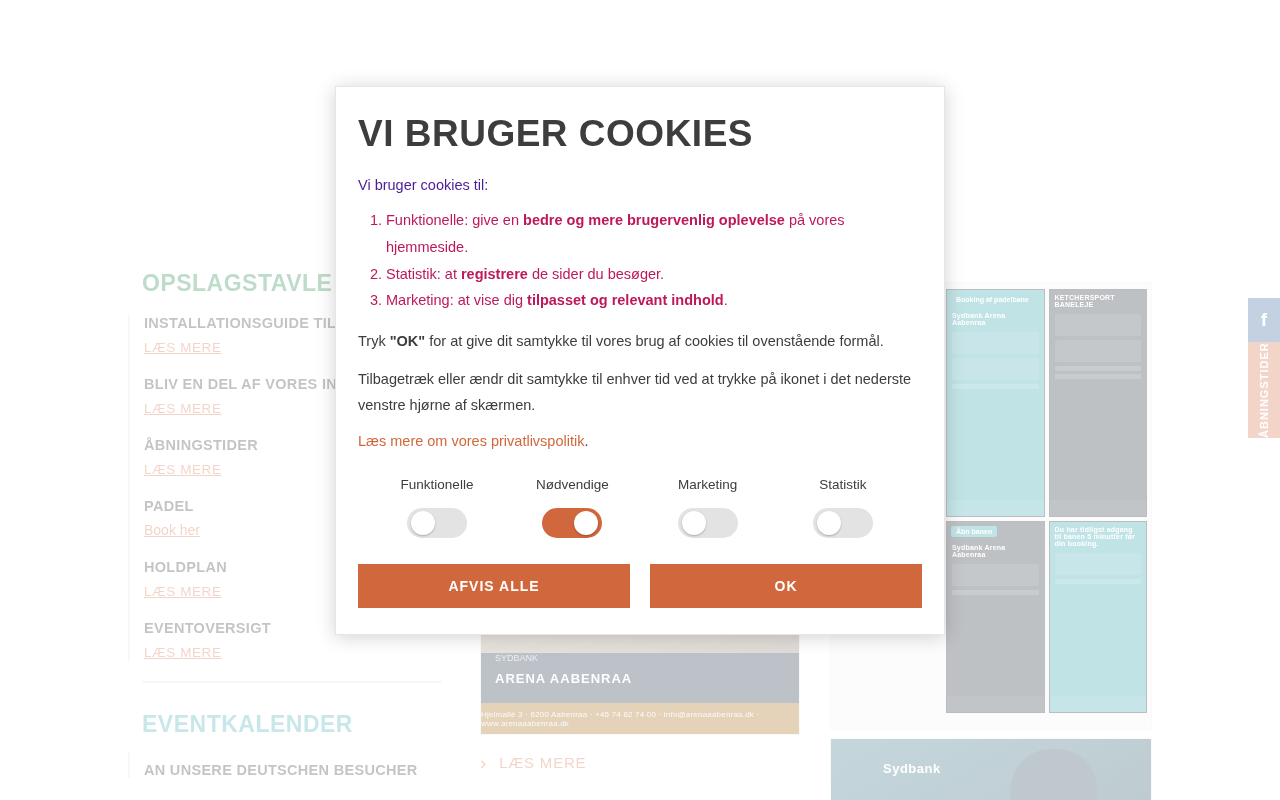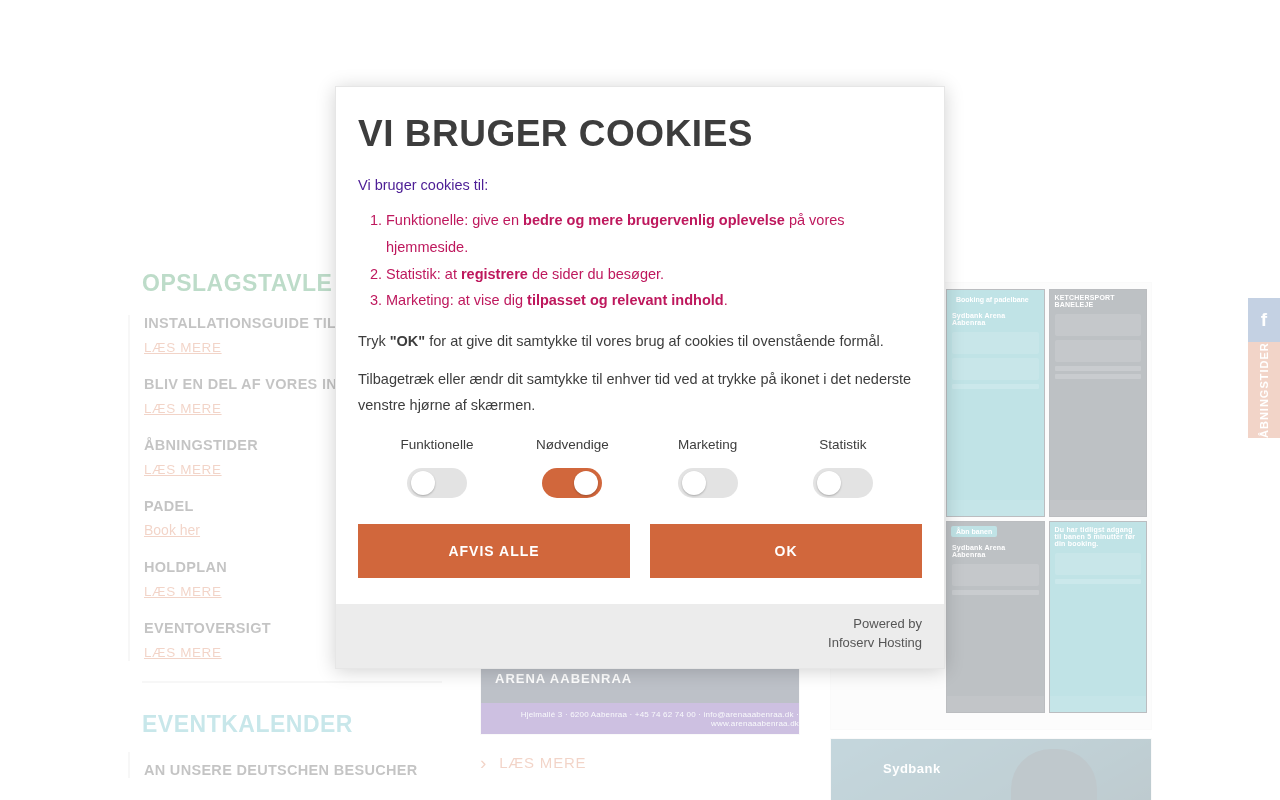--- a/index.html
+++ b/index.html
@@ -101,24 +101,23 @@
     position: absolute; left: 0; top: 232px; right: 0; height: 52px;
     background: #14233a;
   }
   .ci-band .ci-brand {
     color: #fff; font-size: 13px; font-weight: bold; letter-spacing: 1px;
     padding: 8px 0 0 14px;
   }
   .ci-band .ci-sub { color: #b9c3d0; font-size: 9px; padding-left: 14px; }
   .ci-foot {
     position: absolute; left: 0; bottom: 0; right: 0; height: 31px;
-    background: #4c1d95; color: #e8ecf2;
+    background: #a16207; color: #e8ecf2;
     font-size: 8px; display: flex; align-items: center; justify-content: center;
     letter-spacing: 0.2px;
-    text-align: right;
   }
   .read-more-row {
     margin-top: 18px; display: flex; align-items: center; gap: 12px;
     color: #d1673c; font-size: 15px; letter-spacing: 0.8px;
     text-transform: uppercase;
   }
   .chev { color: #d1673c; font-size: 19px; line-height: 1; }
 
   
   .right-col {
@@ -230,21 +229,21 @@
   .switch.on { background: #d1673c; }
   .knob {
     position: absolute; top: 3px; left: 4px;
     width: 24px; height: 24px; border-radius: 50%; background: #ffffff;
     box-shadow: 0 1px 2px rgba(0,0,0,.25);
   }
   .switch.on .knob { left: 32px; }
 
   .cm-actions { display: flex; gap: 20px; padding: 0 22px 26px 22px; }
   .btn {
-    flex: 1; height: 54px; border: none; cursor: pointer;
+    flex: 1; height: 44px; border: none; cursor: pointer;
     background: #d1673c; color: #ffffff;
     font-size: 14px; font-weight: bold; letter-spacing: 1px;
     font-family: "Liberation Sans", sans-serif;
     text-transform: uppercase;
   }
   .cm-footer {
     background: #ececec; padding: 12px 22px 18px 22px;
     text-align: right;
   }
   .cm-footer .pw { font-size: 13px; color: #555; }
@@ -381,20 +380,23 @@
           <span>Marketing: at vise dig </span><b>tilpasset og relevant indhold</b><span>.</span>
         </li>
       </ol>
 
       <p class="cm-para">
         <span>Tryk </span><b>"OK"</b><span> for at give dit samtykke til vores brug af cookies til ovenstående formål.</span>
       </p>
 
       <p class="cm-para">Tilbagetræk eller ændr dit samtykke til enhver tid ved at trykke på ikonet i det nederste venstre hjørne af skærmen.</p>
 
+      <p class="cm-link-wrap">
+        <a class="cm-link" href="#">Læs mere om vores privatlivspolitik</a><span>.</span>
+      </p>
 
       <div class="toggles">
         <div class="toggle-cell">
           <div class="toggle-label">Funktionelle</div>
           <div class="switch">
               <span class="knob"></span>
             </div>
         </div>
         <div class="toggle-cell">
           <div class="toggle-label">Nødvendige</div>
@@ -415,19 +417,15 @@
             </div>
         </div>
       </div>
     </div>
 
     <div class="cm-actions">
       <button class="btn">AFVIS ALLE</button>
       <button class="btn">OK</button>
     </div>
 
-    <div class="cm-footer">
-      <div class="pw">Powered by</div>
-      <div class="host">Infoserv Hosting</div>
-    </div>
   </div>
 
 </div>
 
 </body></html>

